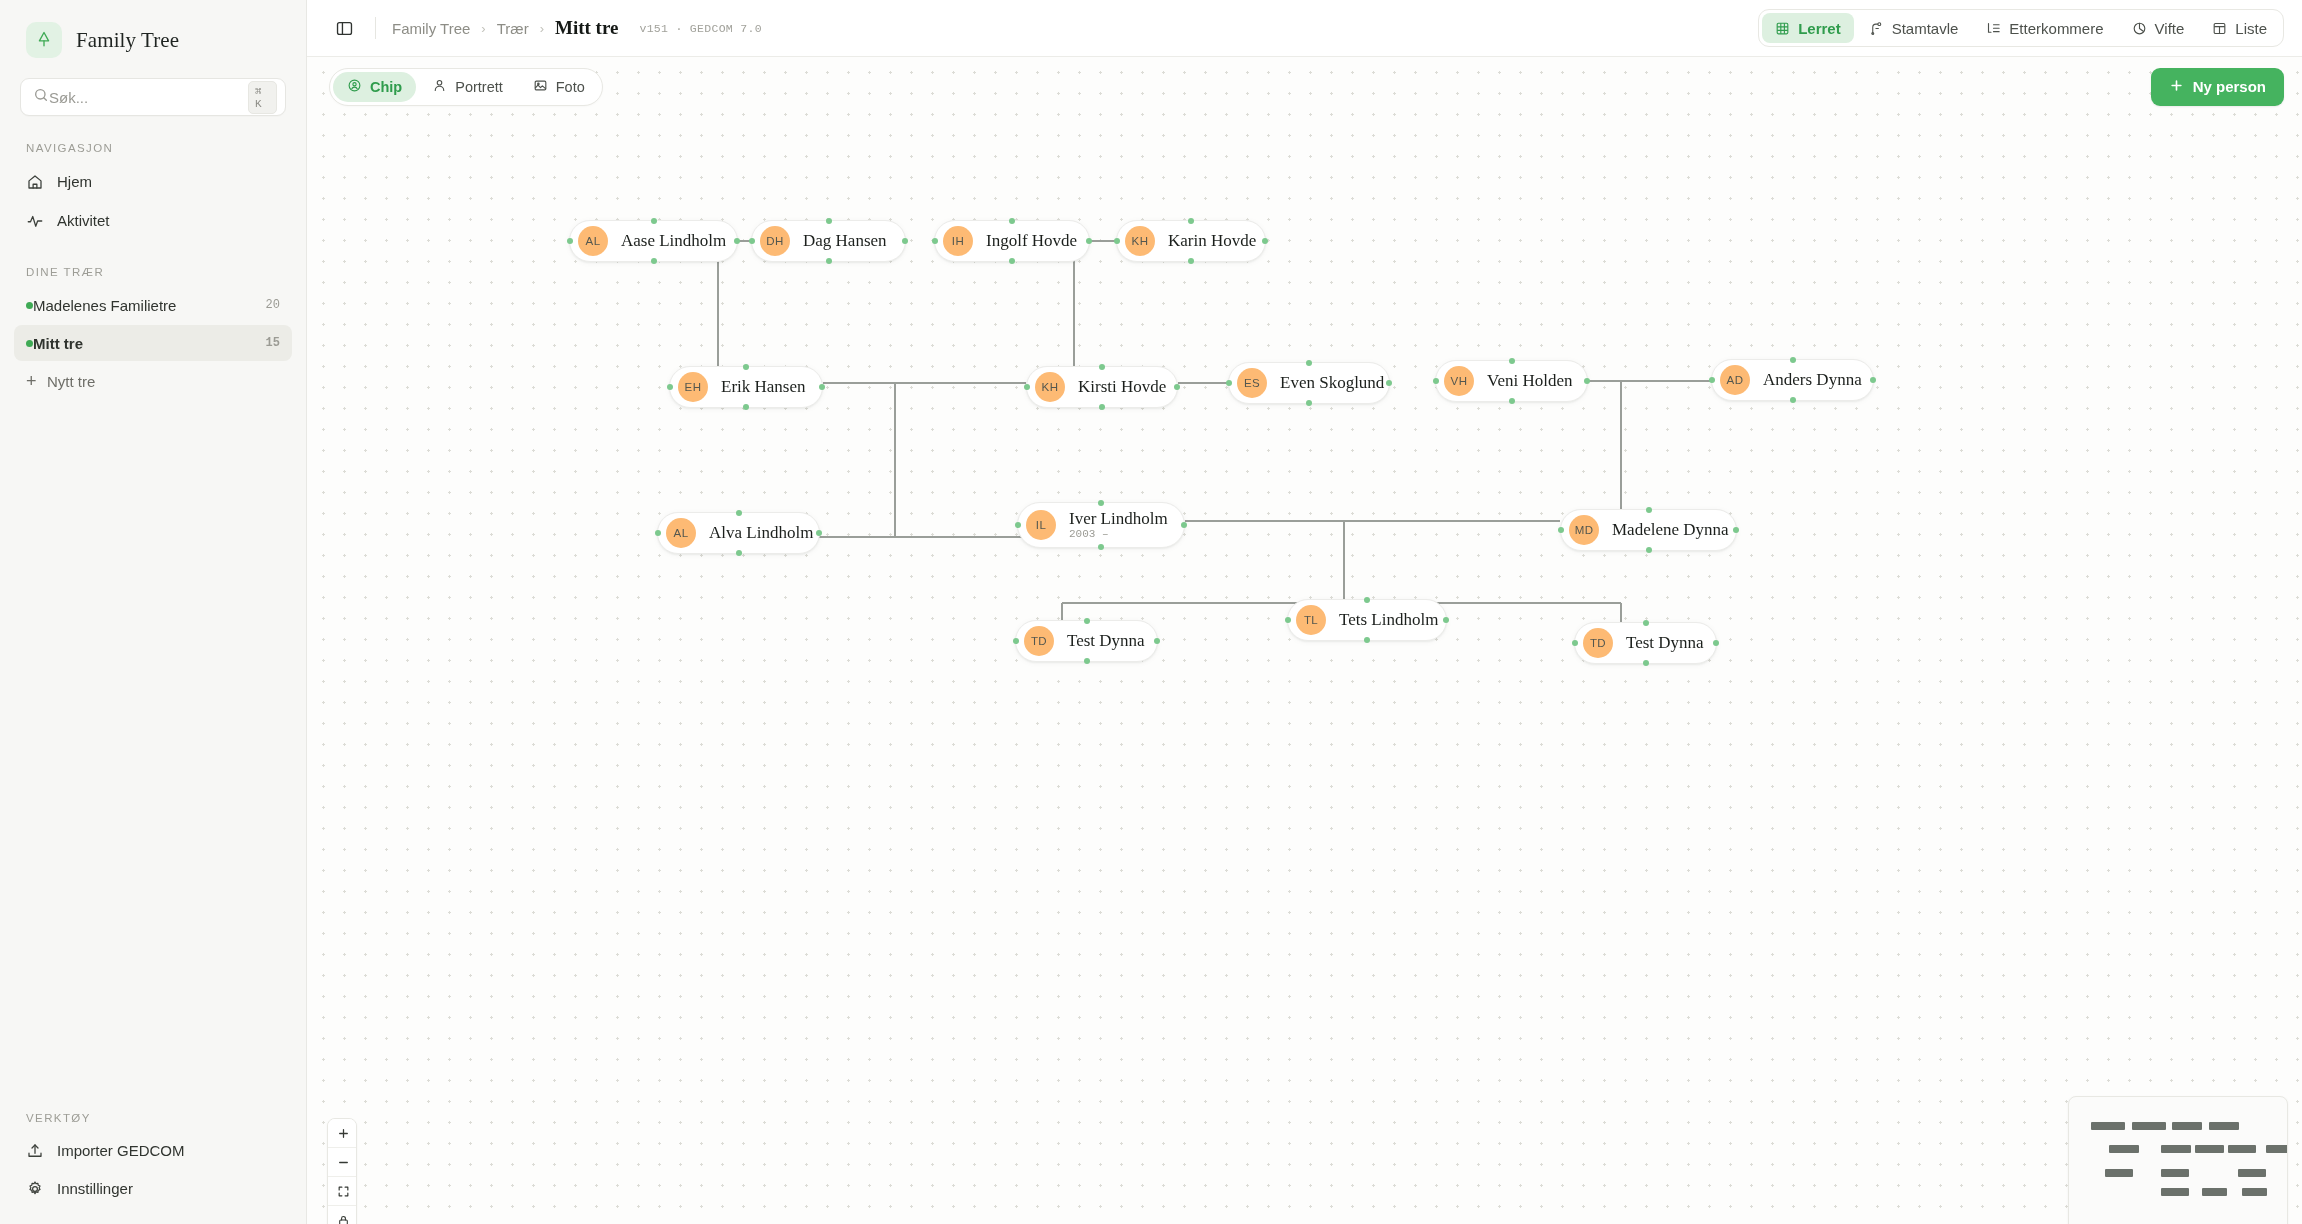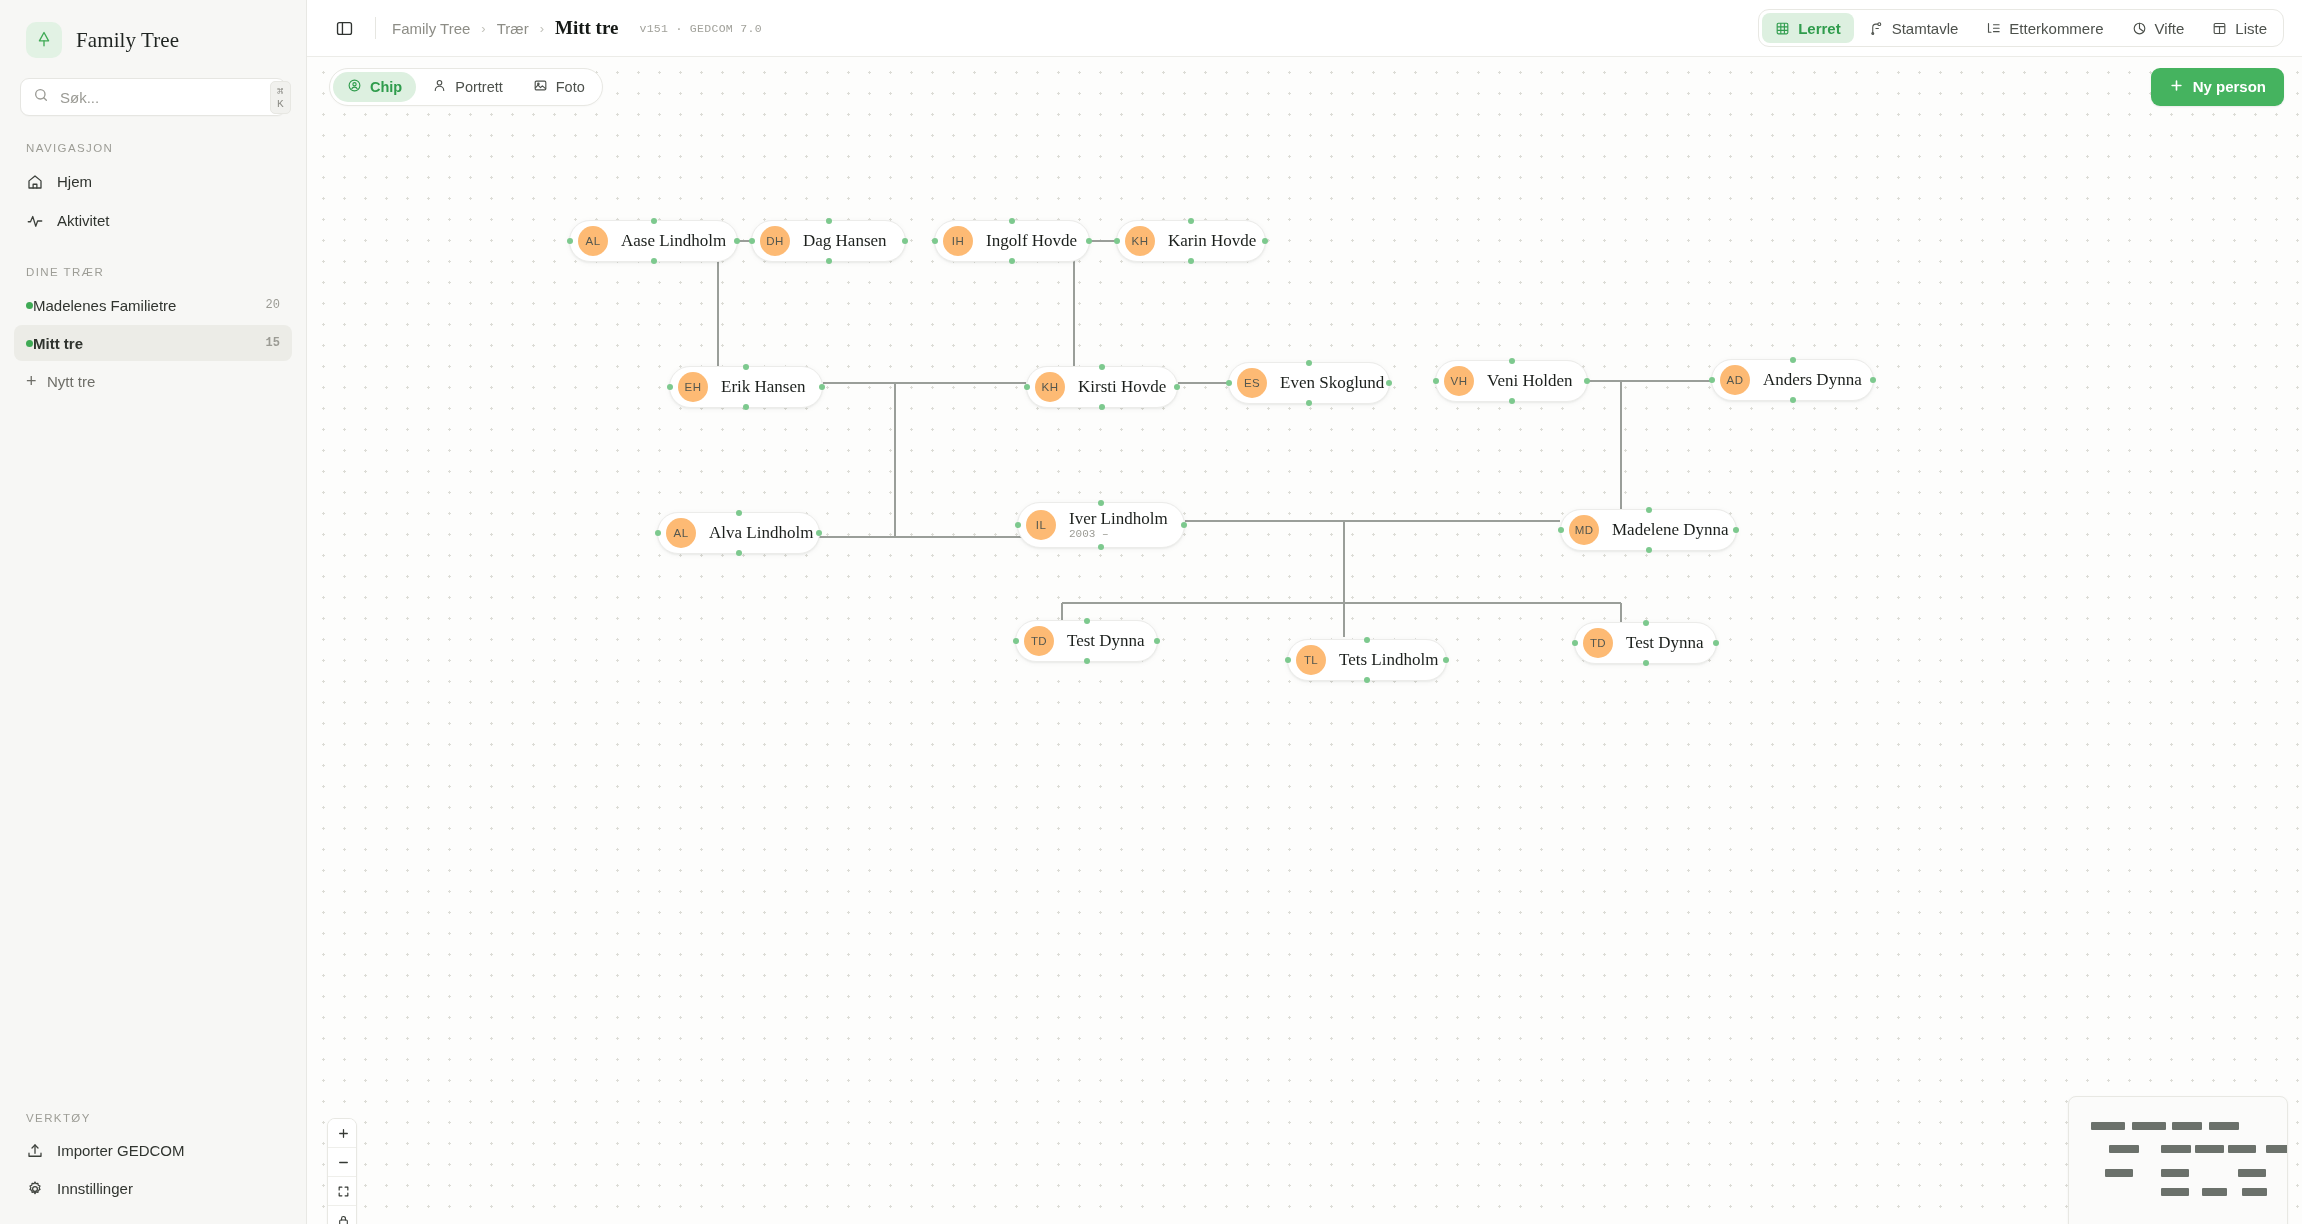--- a/index.html
+++ b/index.html
@@ -29,21 +29,21 @@
   }
   .brand-logo {
     width: 36px; height: 36px; border-radius: 10px;
     background: #e2f2e4;
     display: flex; align-items: center; justify-content: center;
   }
   .brand-name { font-size: 21px; letter-spacing: .1px; font-family: "Liberation Serif", serif; color: #1f2421; }
 
   .search-wrap { padding: 6px 20px 0 20px; }
   .search-box {
-    display: flex; align-items: center; gap: 11px;
+    display: flex; align-items: center; 
     height: 38px; background: #ffffff;
     border: 1px solid #e6e6e2; border-radius: 9px;
     padding: 0 8px 0 12px;
     box-shadow: 0 1px 1px rgba(0,0,0,.02);
   }
   .search-box input {
     flex: 1; border: 0; outline: 0; background: transparent;
     font-family: "Liberation Sans", sans-serif;
     font-size: 15px; color: #30342f;
   }
@@ -549,21 +549,21 @@
         <span class="handle h-l"></span>
         <span class="handle h-r"></span>
         <span class="handle h-t"></span>
         <span class="handle h-b"></span>
         <span class="avatar">TD</span>
         <span class="nlabel">
             <span class="nname">Test Dynna</span>
           </span>
       </div>
 
-      <div class="node" style="left:980px;top:582px;width:160px">
+      <div class="node" style="left:980px;top:542px;width:160px">
         <span class="handle h-l"></span>
         <span class="handle h-r"></span>
         <span class="handle h-t"></span>
         <span class="handle h-b"></span>
         <span class="avatar">TL</span>
         <span class="nlabel">
             <span class="nname">Tets Lindholm</span>
           </span>
       </div>
 

